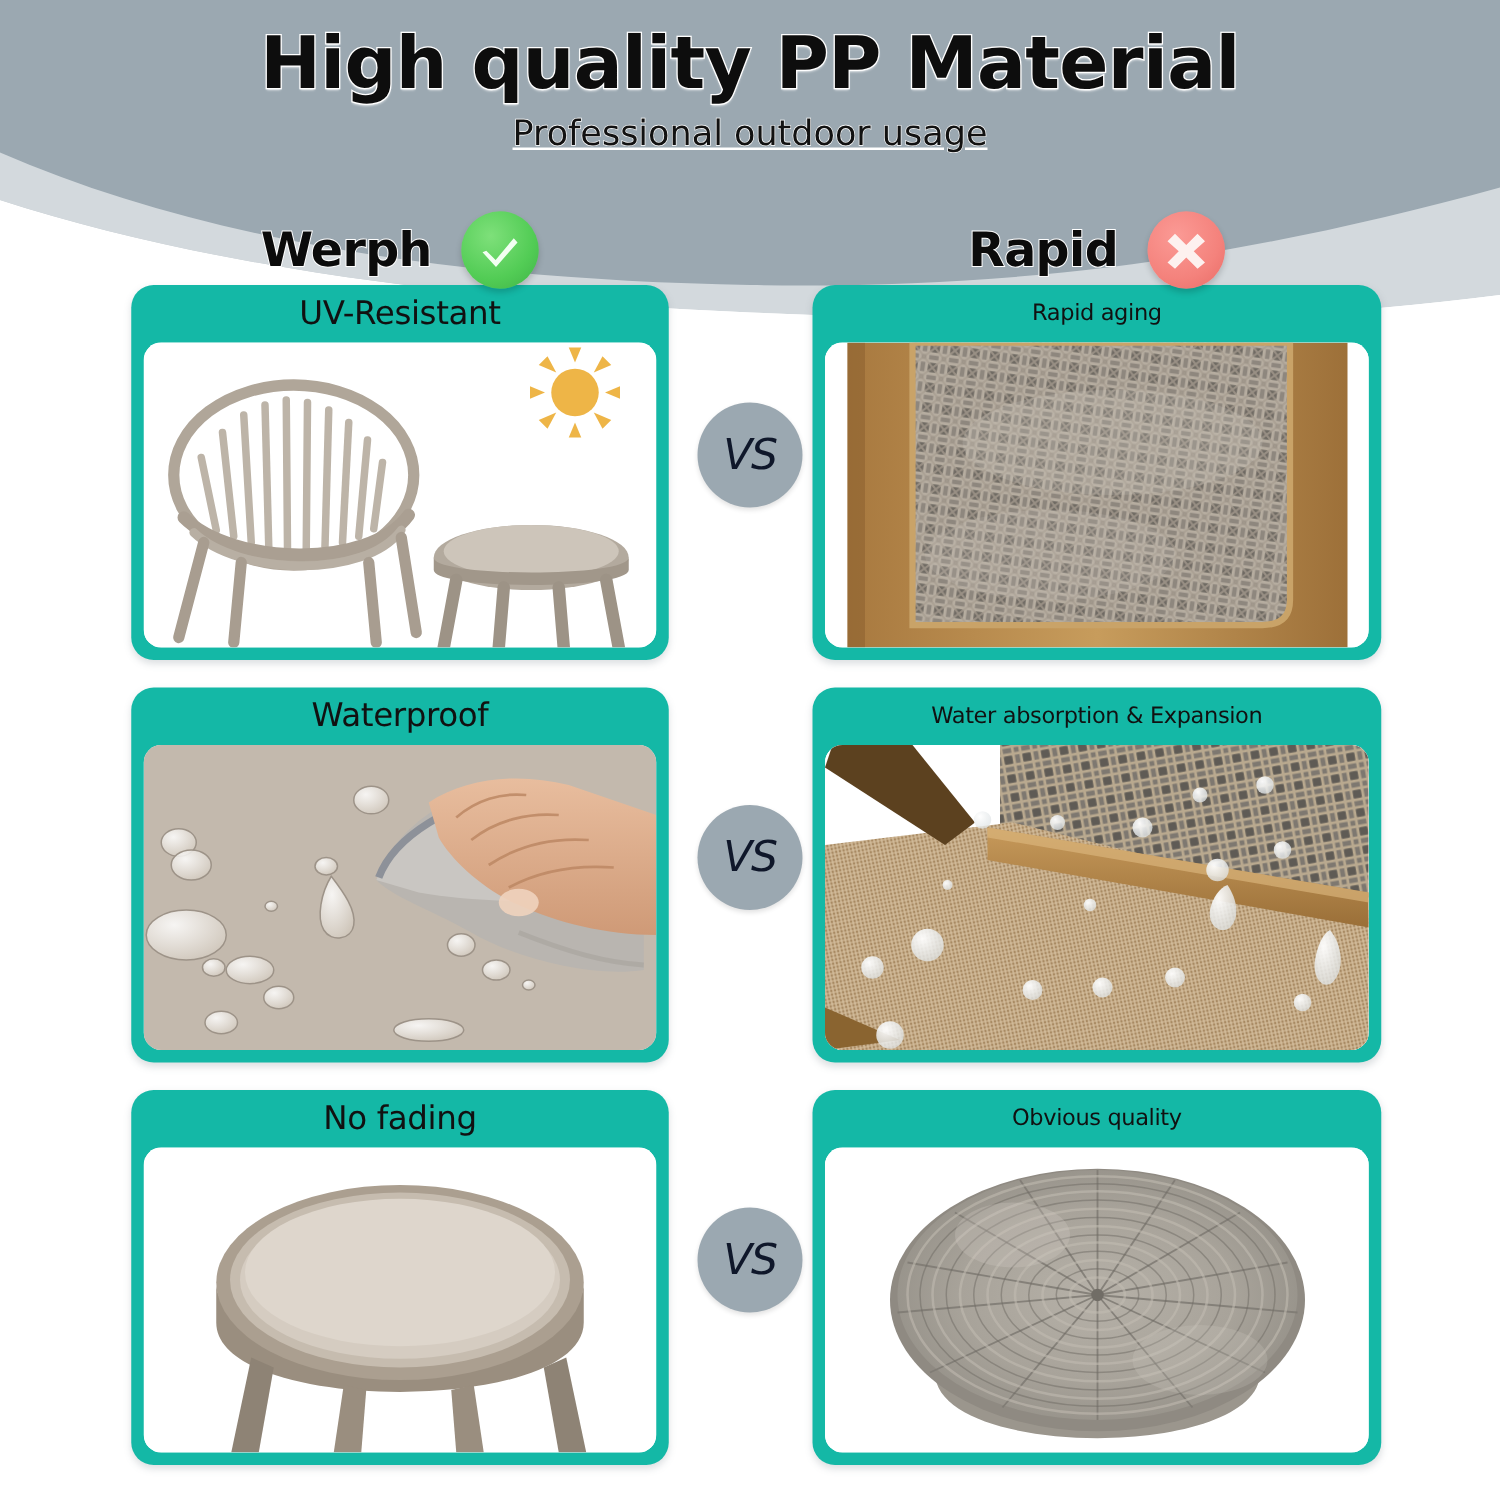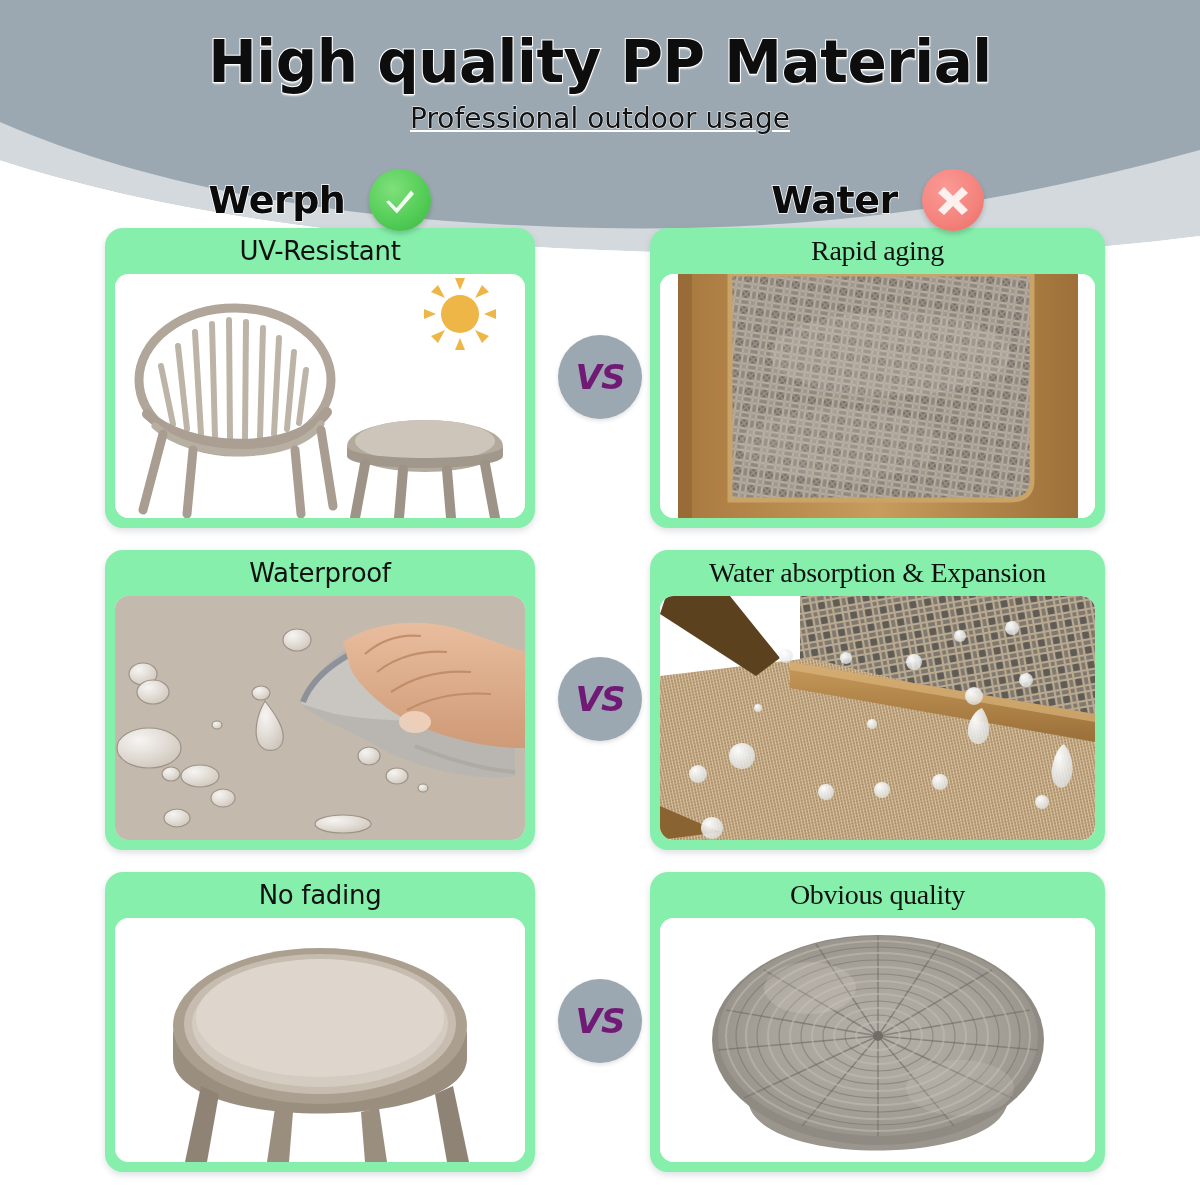--- a/index.html
+++ b/index.html
@@ -28,21 +28,21 @@
   #header {
     position: absolute;
     top: 0; left: 0;
     width: 1200px;
     height: 165px;
     z-index: 3;
     text-align: center;
   }
   #main-title {
     margin: 0;
-    padding-top: 28px;
+    padding-top: 16px;
     font-size: 58px;
     font-weight: 900;
     letter-spacing: -0.5px;
     color: #0d0d0d;
     font-family: "DejaVu Sans", sans-serif;
     -webkit-text-stroke: 2px #ffffff;
     paint-order: stroke fill;
     text-shadow: 0 2px 2px rgba(255,255,255,0.85);
   }
   #subtitle {
@@ -103,66 +103,66 @@
     z-index: 2;
   }
   .cmp-row {
     position: relative;
     height: 300px;
     margin-bottom: 22px;
   }
   .card {
     position: absolute;
     top: 0;
-    background: #86efac;
+    background: #14b8a6;
     border-radius: 18px;
     box-shadow: 0 3px 6px rgba(120,130,140,0.25);
     overflow: hidden;
   }
   .card-left  { left: 105px;  width: 430px; height: 300px; }
   .card-right { left: 650px;  width: 455px; height: 300px; }
 
   .card-title {
     height: 46px;
     line-height: 46px;
     text-align: center;
     font-size: 26px;
     font-weight: 400;
     color: #111111;
     font-family: "DejaVu Sans", sans-serif;
     letter-spacing: -0.3px;
     white-space: nowrap;
     overflow: hidden;
   }
-  .card-right .card-title { font-size: 28px; font-family: Liberation Serif, serif; }
+  .card-right .card-title { font-size: 18px; }
 
   .photo {
     position: absolute;
     left: 10px;
     top: 46px;
     right: 10px;
     bottom: 10px;
     border-radius: 14px;
     overflow: hidden;
     background: #ffffff;
   }
   .photo svg { display: block; width: 100%; height: 100%; }
 
   
   .vs-badge {
     position: absolute;
     left: 558px;
-    top: 107px;
+    top: 94px;
     width: 84px;
     height: 84px;
     border-radius: 50%;
     background: #9ba8b1;
-    color: #701a75;
+    color: #0f172a;
     font-size: 34px;
-    font-weight: 700;
+    font-weight: 400;
     font-style: italic;
     font-family: "DejaVu Sans", sans-serif;
     display: flex;
     align-items: center;
     justify-content: center;
     letter-spacing: -1px;
     z-index: 5;
     box-shadow: 0 2px 4px rgba(0,0,0,0.12);
   }
 </style>
@@ -188,21 +188,21 @@
 <div class="brand-row" id="brand-left">
   <span class="brand-name">Werph</span>
   <span class="badge" id="badge-check">
     <svg width="40" height="40" viewBox="0 0 40 40">
       <path d="M9,20.5 L16.5,28 L31,10.5 L34,14 L16.8,33.5 L6,21.8 Z" fill="#f2fff2"></path>
     </svg>
   </span>
 </div>
 
 <div class="brand-row" id="brand-right">
-  <span class="brand-name">Water</span>
+  <span class="brand-name">Rapid</span>
   <span class="badge" id="badge-cross">
     <svg width="40" height="40" viewBox="0 0 40 40">
       <path d="M11,7 L20,16 L29,7 L35,13 L26,21 L35,30 L29,35 L20,26 L11,35 L5,30 L14,21 L5,13 Z" fill="#fdf1ef"></path>
     </svg>
   </span>
 </div>
 
 <div id="grid">
 
   <div class="cmp-row">

